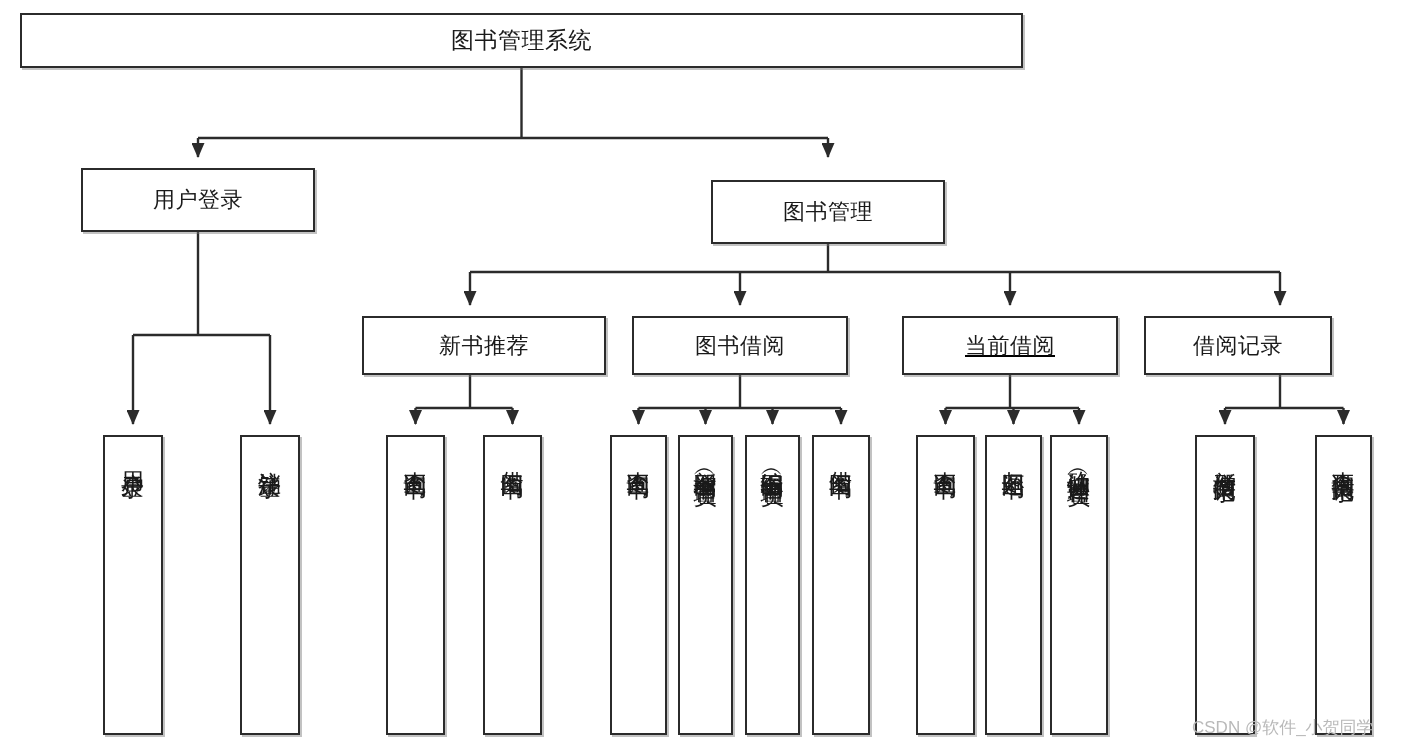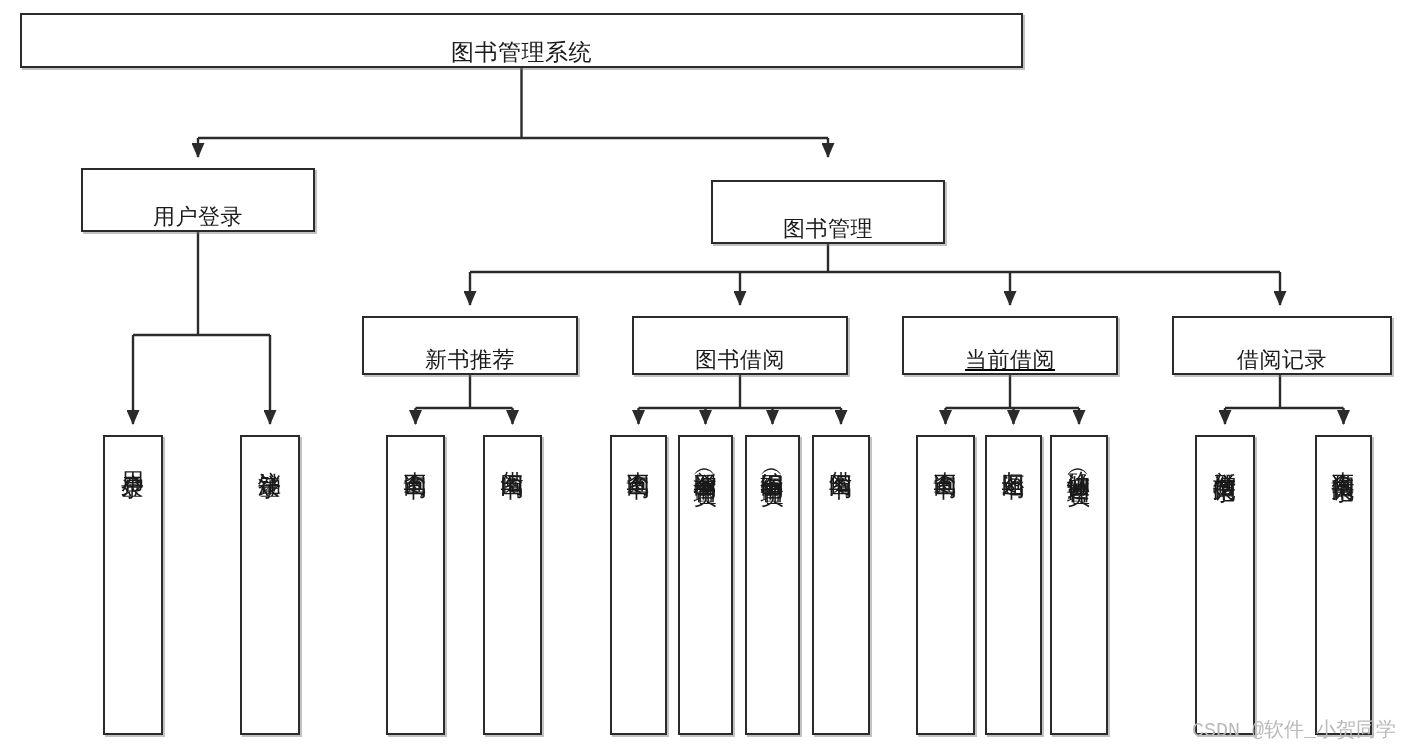--- a/index.html
+++ b/index.html
@@ -28,21 +28,21 @@
     width: 1405px;
     height: 747px;
   }
   .node {
     position: absolute;
     box-sizing: border-box;
     background: #ffffff;
     border: 2px solid #2b2b2b;
     box-shadow: 2px 2px 0 rgba(120,120,120,0.45);
     display: flex;
-    align-items: flex-end;
+    align-items: center;
     justify-content: center;
     z-index: 5;
   }
   .node-label {
     color: #1a1a1a;
     line-height: 1.18;
     text-align: center;
     white-space: nowrap;
   }
   .node.horizontal .node-label {
@@ -61,25 +61,25 @@
     letter-spacing: 2px;
     line-height: 1.05;
   }
   .node.root .node-label {
     font-size: 23px;
   }
   #watermark {
     position: absolute;
     left: 1192px;
     top: 716px;
-    font-size: 20px;
+    font-size: 17px;
     color: #b9b9b9;
     white-space: nowrap;
     z-index: 9;
-    font-family: Liberation Mono, monospace;
+    font-family: Liberation Sans, sans-serif;
   }
 </style>
 </head>
 <body>
 
 <div id="diagram-root">
 
   <svg id="connector-layer" viewBox="0 0 1405 747" width="1405" height="747" xmlns="http://www.w3.org/2000/svg">
     <defs>
       <marker id="arrowhead" markerWidth="10" markerHeight="12" refX="1" refY="6" orient="auto" markerUnits="userSpaceOnUse">
@@ -129,30 +129,30 @@
   <div id="node-layer">
       <div class="node horizontal root" style="left: 20px; top: 13px; width: 1003px; height: 55px;">
         <span class="node-label">图书管理系统</span>
       </div>
       <div class="node horizontal" style="left: 81px; top: 168px; width: 234px; height: 64px;">
         <span class="node-label">用户登录</span>
       </div>
       <div class="node horizontal" style="left: 711px; top: 168px; width: 234px; height: 64px; margin-top: 12px;">
         <span class="node-label">图书管理</span>
       </div>
-      <div class="node horizontal" style="left: 362px; top: 316px; width: 216px; height: 59px;">
+      <div class="node horizontal" style="left: 362px; top: 316px; width: 244px; height: 59px;">
         <span class="node-label">新书推荐</span>
       </div>
       <div class="node horizontal" style="left: 632px; top: 316px; width: 216px; height: 59px;">
         <span class="node-label">图书借阅</span>
       </div>
       <div class="node horizontal" style="left: 902px; top: 316px; width: 216px; height: 59px; text-decoration: underline;">
         <span class="node-label">当前借阅</span>
       </div>
-      <div class="node horizontal" style="left: 1172px; top: 316px; width: 220px; height: 59px;">
+      <div class="node horizontal" style="left: 1144px; top: 316px; width: 188px; height: 59px;">
         <span class="node-label">借阅记录</span>
       </div>
       <div class="node vertical" style="left: 103px; top: 435px; width: 60px; height: 300px;">
         <span class="node-label">用户登录</span>
       </div>
       <div class="node vertical" style="left: 240px; top: 435px; width: 60px; height: 300px;">
         <span class="node-label">注销登录</span>
       </div>
       <div class="node vertical" style="left: 386px; top: 435px; width: 59px; height: 300px;">
         <span class="node-label">查询图书</span>

